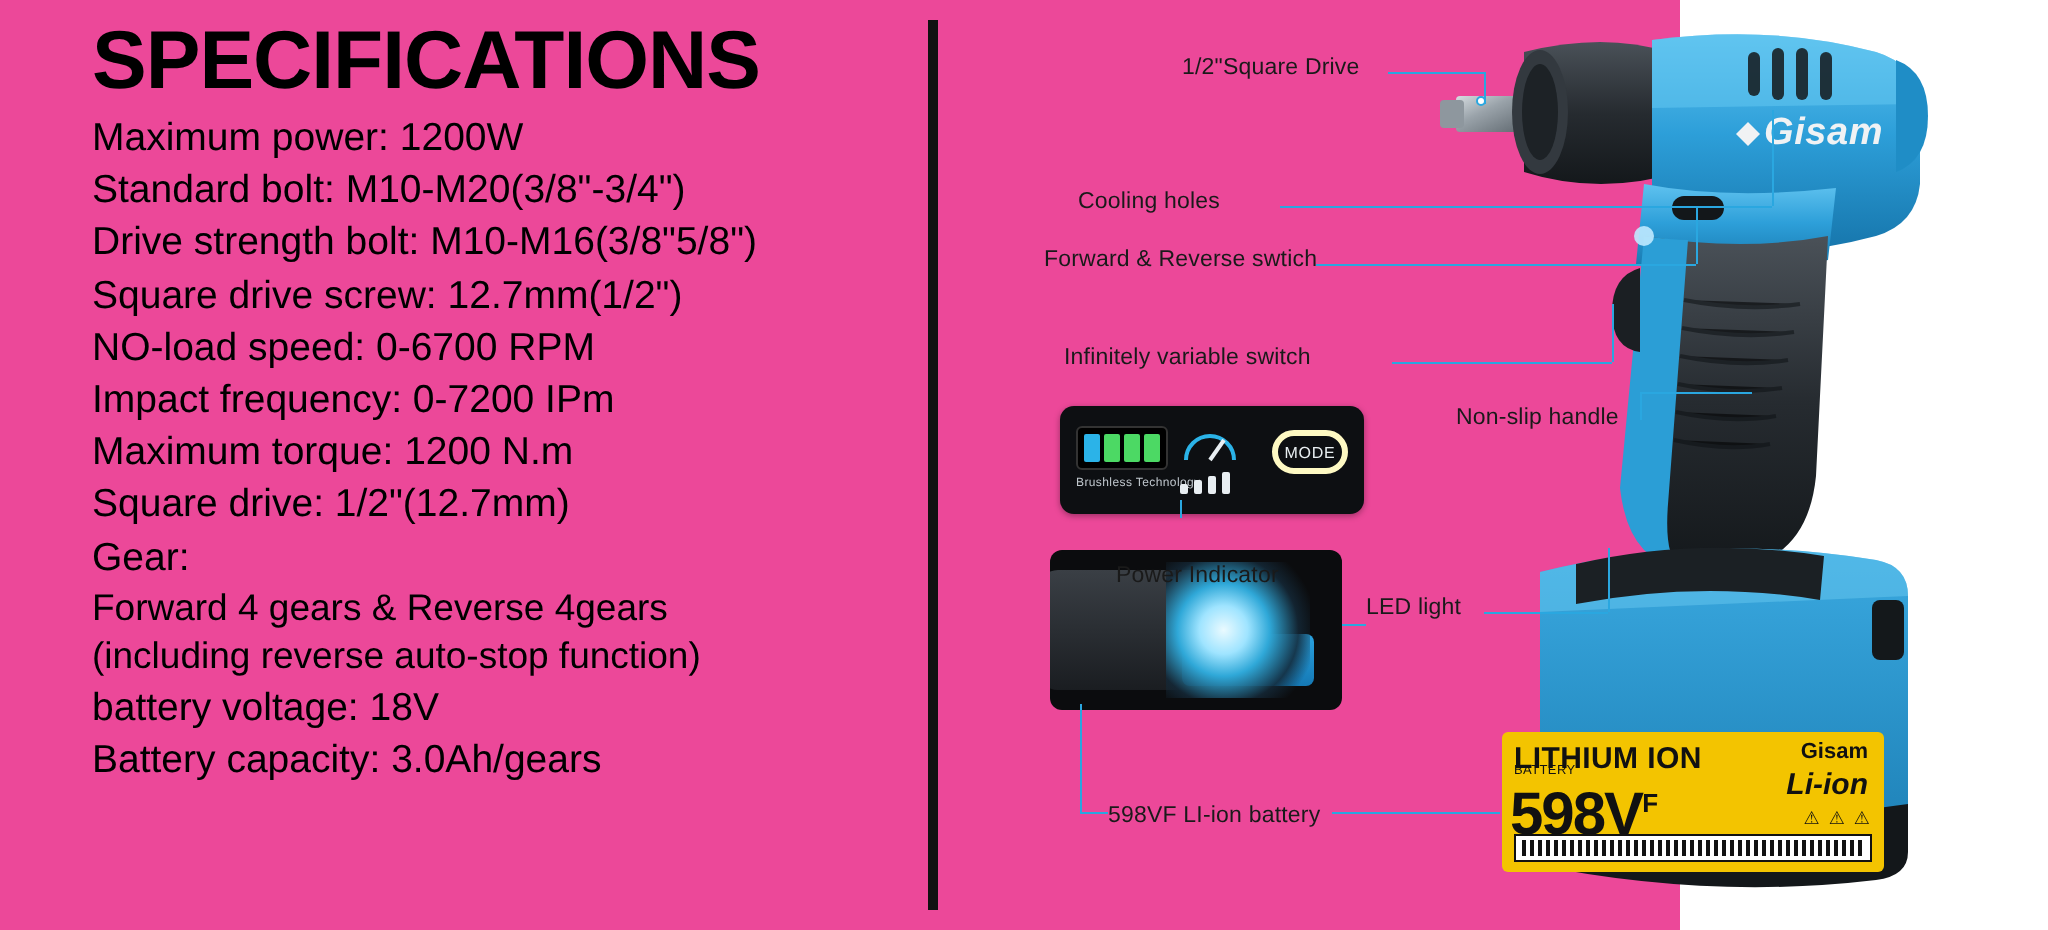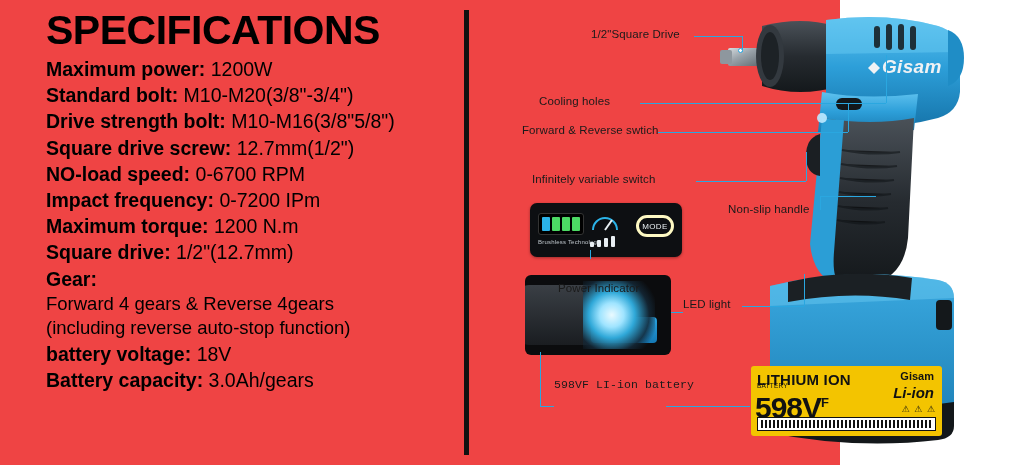--- a/index.html
+++ b/index.html
@@ -7,21 +7,21 @@
   body {
     width:1024px; height:465px;
     background:#ffffff;
     font-family:"Liberation Sans", sans-serif;
     overflow:hidden;
     position:relative;
   }
   #page {
     position:relative;
     width:840px; height:465px;
-    background:#ef4444;
+    background:#ec4899;
   }
 
   
   .divider {
     position:absolute;
     left:464px; top:10px;
     width:5px; height:445px;
     background:#111;
   }
 
@@ -38,21 +38,21 @@
     letter-spacing:-0.5px;
     color:#000;
     line-height:1.12;
   }
   .spec-row {
     font-size:19.5px;
     line-height:1.345;
     color:#000;
     white-space:nowrap;
   }
-  .spec-row .lbl { font-weight:bold; }
+  .spec-row .lbl { font-weight:normal; }
   .spec-row .val { font-weight:normal; }
   .spec-plain {
     font-size:18.5px;
     line-height:1.33;
     color:#000;
     font-weight:normal;
     white-space:nowrap;
   }
 
   
@@ -403,19 +403,19 @@
     <div class="leader v" style="left:350px; top:196px; height:14px;"></div>
 
     <div class="callout" style="left:88px; top:258px;margin-top:24px;">Power Indicator</div>
     <div class="leader v" style="left:120px; top:250px; height:9px;"></div>
 
     <div class="callout" style="left:213px; top:298px;">LED light</div>
     <div class="leader" style="left:201px; top:312px; width:12px;"></div>
     <div class="leader" style="left:272px; top:306px; width:62px;"></div>
     <div class="leader v" style="left:334px; top:274px; height:32px;"></div>
 
-    <div class="callout" style="left:84px; top:378px;font-family:Liberation Mono, monospace;">598VF LI-ion battery</div>
+    <div class="callout" style="left:84px; top:402px;">598VF LI-ion battery</div>
     <div class="leader" style="left:196px; top:406px; width:84px;"></div>
     <div class="leader v" style="left:70px; top:352px; height:54px;"></div>
     <div class="leader" style="left:70px; top:406px; width:14px;"></div>
 
   </div>
 </div>
 
 </body></html>

